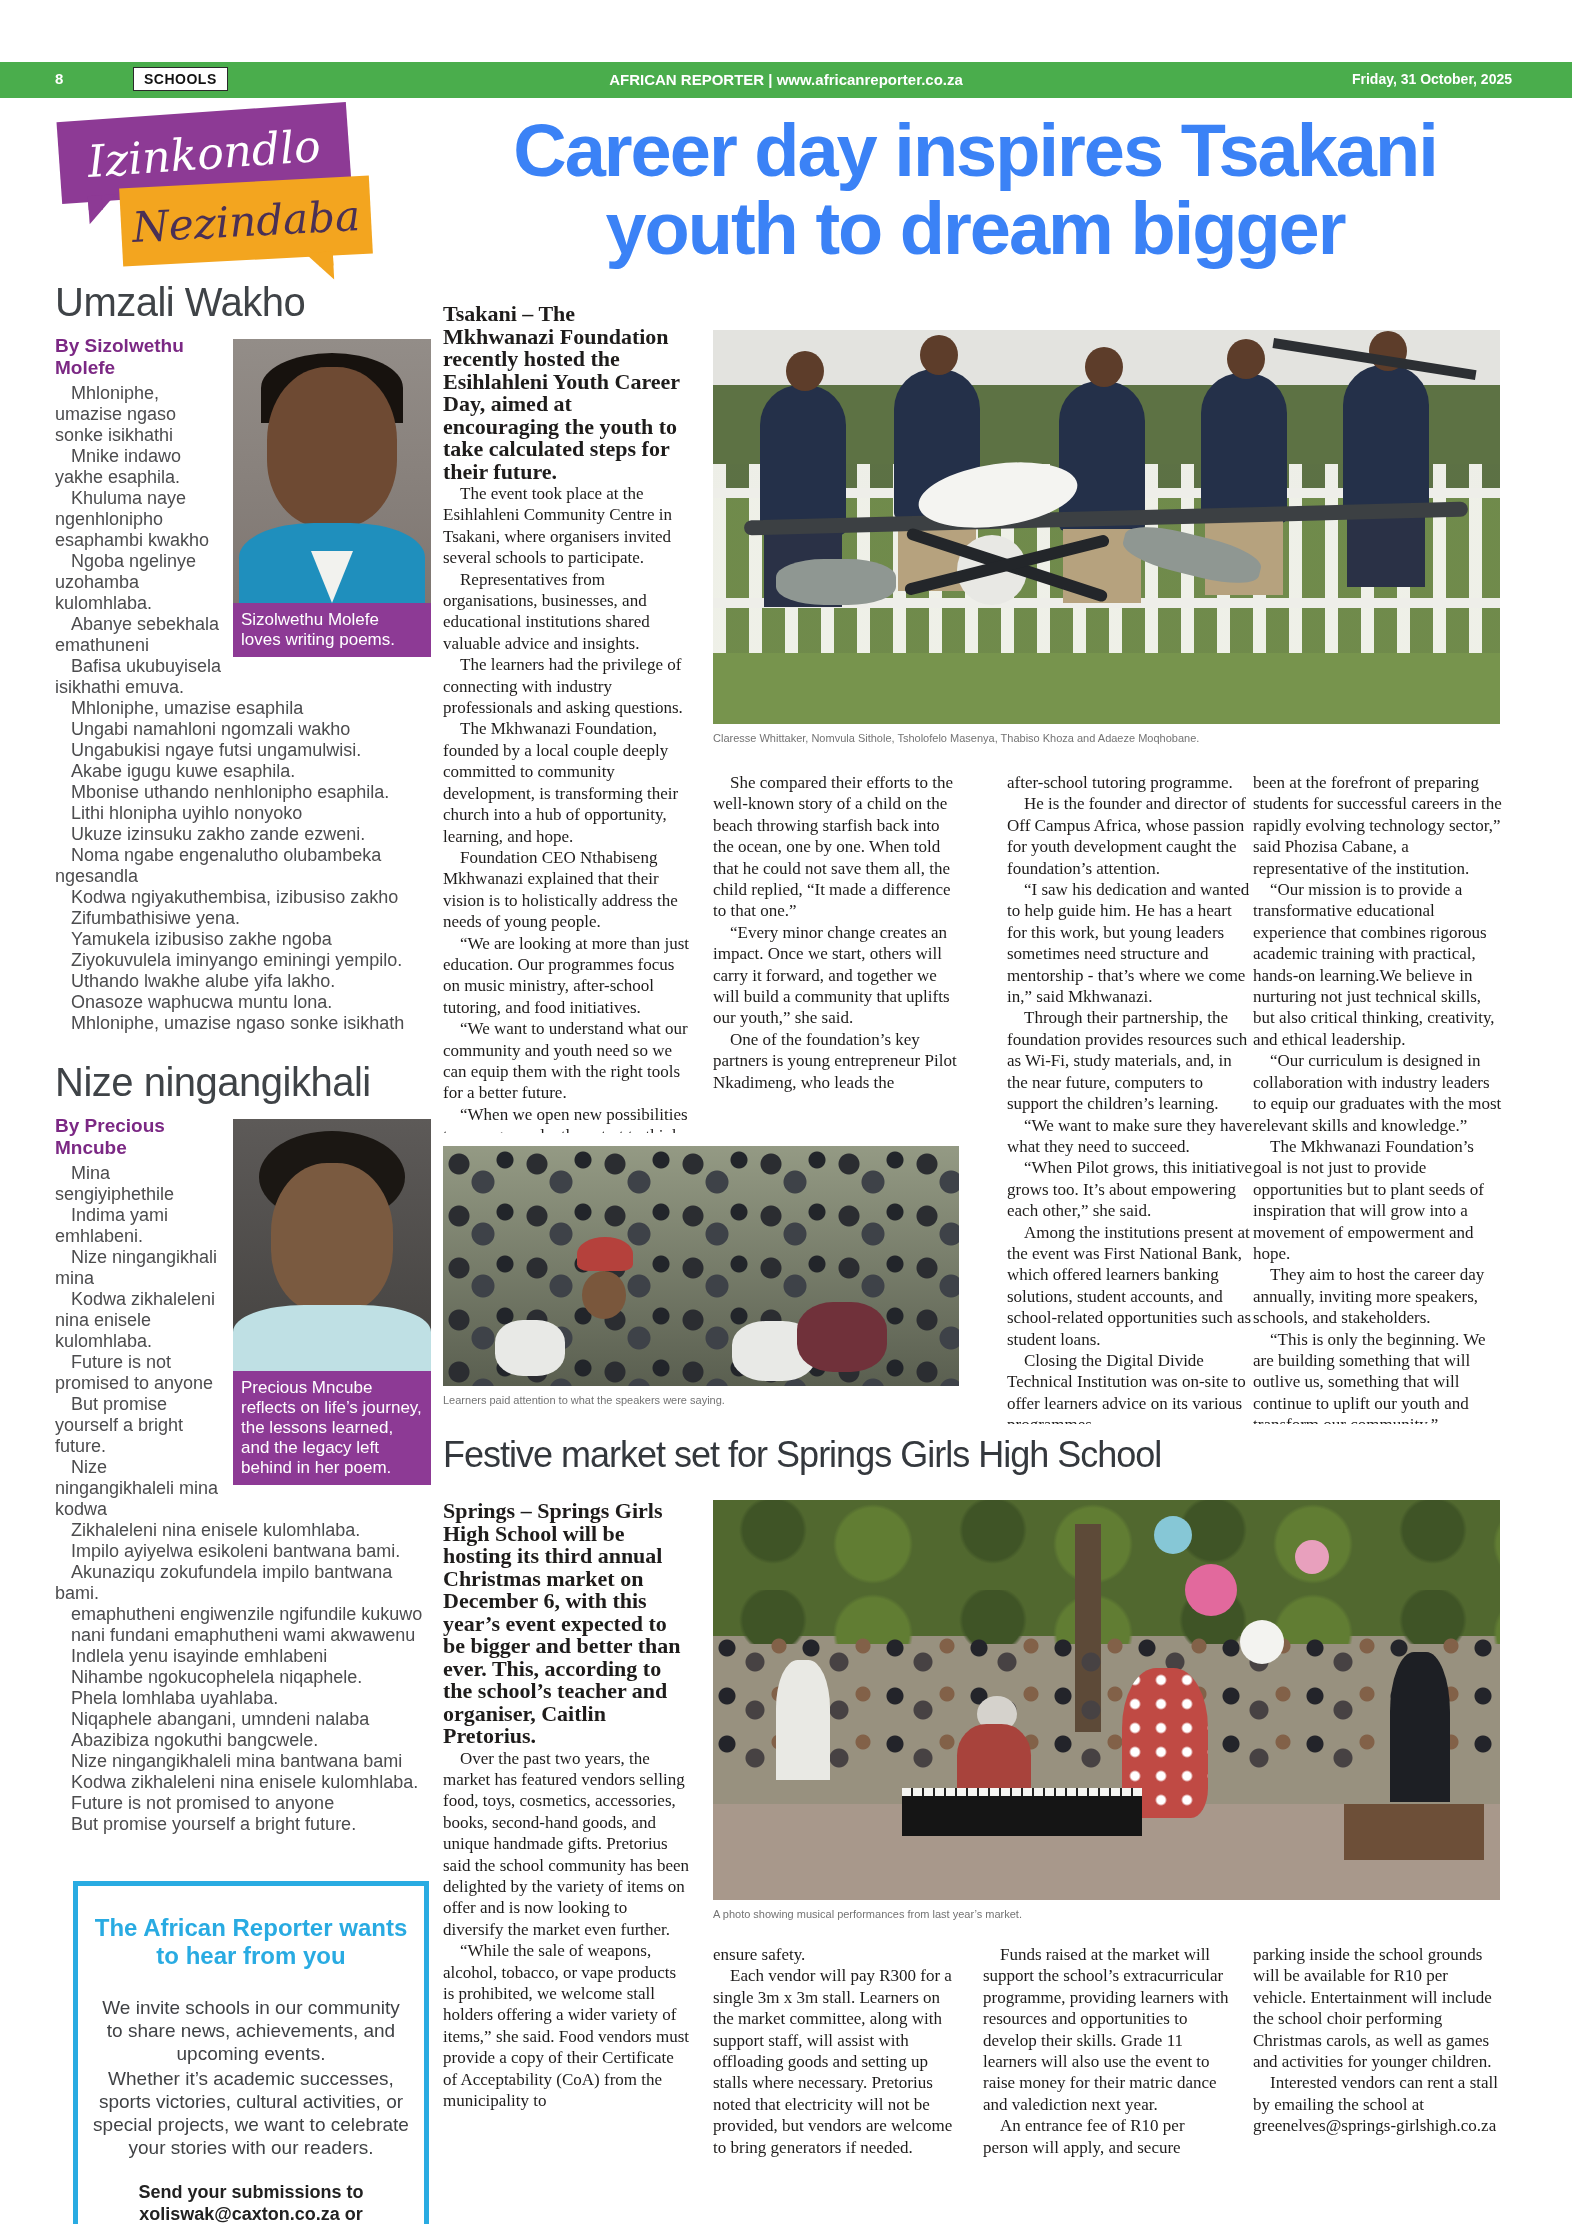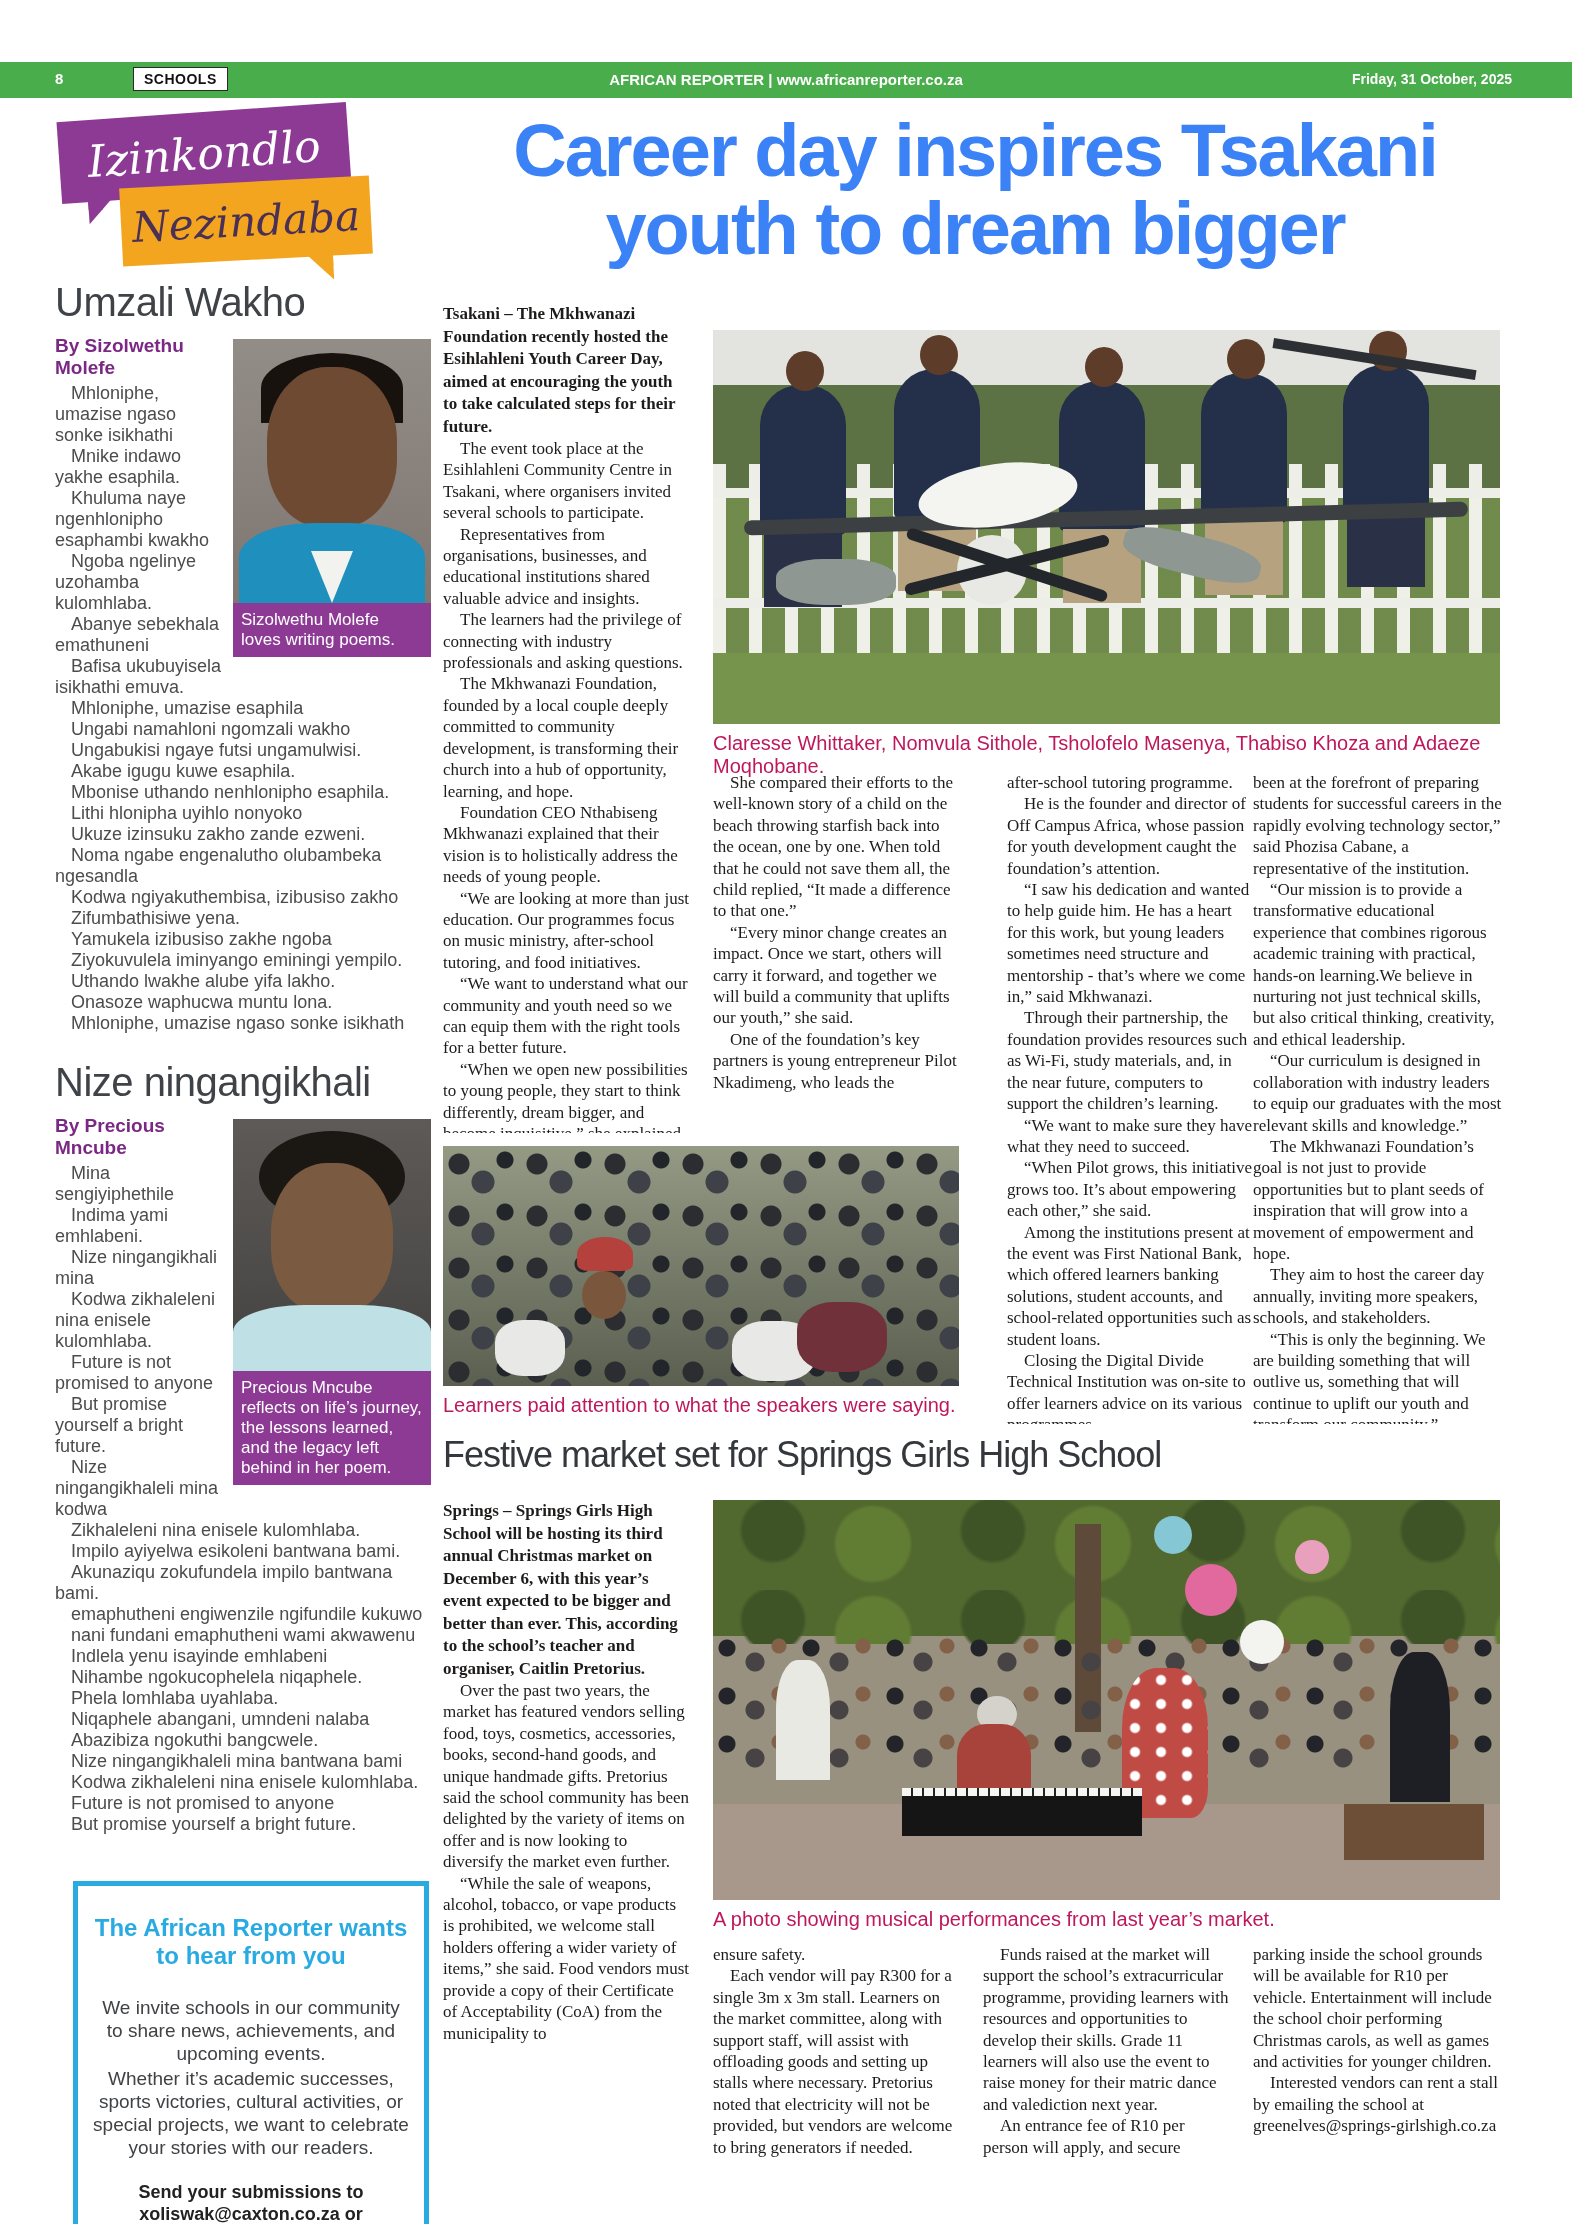--- a/index.html
+++ b/index.html
@@ -47,22 +47,22 @@
   .callout{margin:46px 0 0 18px;width:318px;border:5px solid #29abe2;padding:28px 14px 24px;
            text-align:center;}
   .callout .co-title{color:#29abe2;font-weight:bold;font-size:24px;line-height:28px;margin-bottom:26px;}
   .callout .co-p{font-size:19px;line-height:23px;color:#404245;margin:0 0 2px;}
   .callout .co-foot{margin-top:22px;font-weight:bold;font-size:18px;line-height:22px;color:#222;}
   
   .serifcol{font-family:"Liberation Serif",serif;color:#1e1c1b;font-size:17px;line-height:21.4px;
             overflow:hidden;}
   .bp{margin:0;text-indent:17px;}
   .cont .bp:first-child{text-indent:0;}
-  .lede{font-weight:bold;font-size:17px;line-height:22.5px;text-indent:0;margin:0;}
-  .caption{font-size:20px;color:#be185d;}
+  .lede{font-weight:bold;font-size:22px;line-height:22.5px;text-indent:0;margin:0;}
+  .caption{font-size:11px;color:#737373;}
   .h1{position:absolute;left:450px;top:112px;width:1050px;text-align:center;font-weight:700;
       font-size:74px;line-height:1.06;letter-spacing:-2px;color:#3b82f6;}
   .h2f{position:absolute;left:443px;top:1434px;width:1065px;font-weight:400;font-size:36px;
        letter-spacing:-1px;color:#34383d;}
   
   .photoframe{position:absolute;overflow:hidden;}
   .ph1{background:linear-gradient(#e3e3df 0 14%,#5d7244 14% 42%,#77944d 42% 100%);}
   .ph1 .fence{position:absolute;left:0;top:34%;width:100%;height:48%;
       background:repeating-linear-gradient(90deg,rgba(245,245,240,.95) 0 13px,rgba(90,110,70,.25) 13px 36px);}
   .ph1 .rail{position:absolute;left:0;width:100%;height:10px;background:#eeeee9;}

